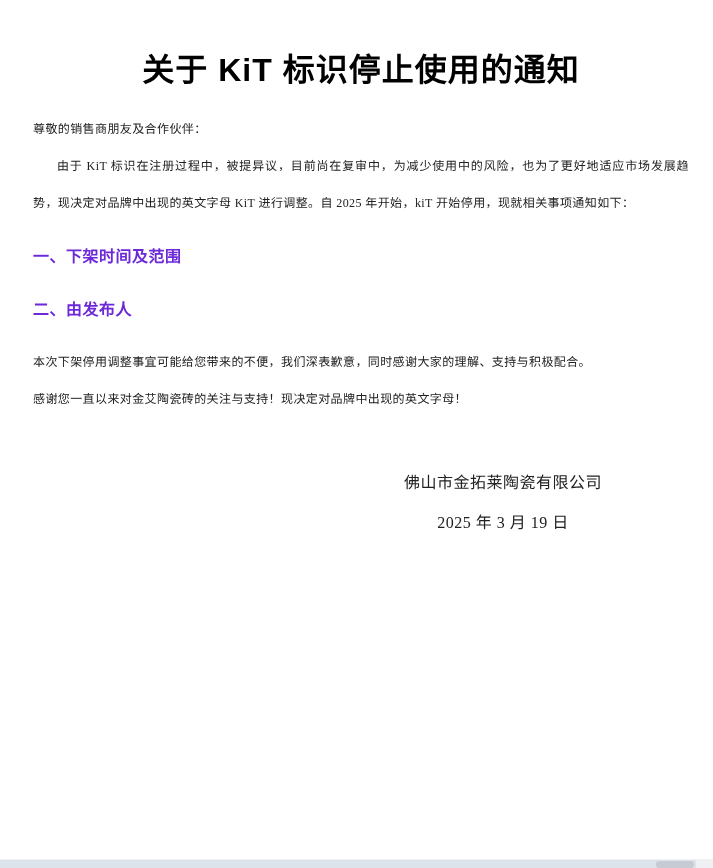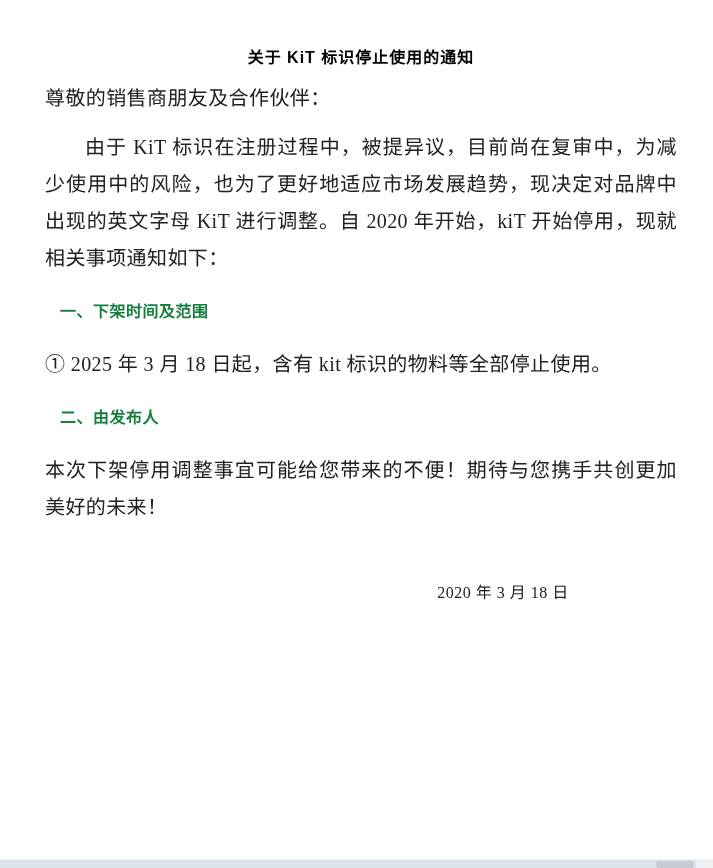--- a/index.html
+++ b/index.html
@@ -26,48 +26,47 @@
     position: absolute;
     top: 0;
     left: 33px;
     right: 24px;
   }
   .doc-title {
     margin-top: 44px;
     text-align: center;
     font-family: "Liberation Sans", "DejaVu Sans", sans-serif;
     font-weight: 700;
-    font-size: 16px;
+    font-size: 32px;
     letter-spacing: 1px;
     color: #000000;
   }
   .salutation {
     margin-top: 43px;
     font-size: 16px;
     line-height: 37px;
     letter-spacing: 0.4px;
   }
   .para {
-    font-size: 20px;
+    font-size: 12px;
     line-height: 37px;
     letter-spacing: 0.4px;
     text-align: justify;
-    margin: 12px;
+    margin: 0;
   }
   .para.indent {
     text-indent: 2em;
   }
   .section-heading {
     font-family: Liberation Sans, sans-serif;
     font-weight: 700;
     font-size: 16px;
     line-height: 37px;
     letter-spacing: 0.5px;
-    color: #15803d;
-    margin-left: 27px;
+    color: #6d28d9;
   }
   .signature-block {
     margin-top: 46px;
     margin-left: auto;
     margin-right: 46px;
     width: 280px;
     text-align: center;
     font-size: 16px;
     letter-spacing: 0.5px;
   }
@@ -108,36 +107,37 @@
 </head>
 <body>
 
 <div class="page">
   <div class="content">
 
     <h1 class="doc-title">关于 KiT 标识停止使用的通知</h1>
 
     <p class="salutation para">尊敬的销售商朋友及合作伙伴：</p>
 
-    <p class="para indent">由于 KiT 标识在注册过程中，被提异议，目前尚在复审中，为减少使用中的风险，也为了更好地适应市场发展趋势，现决定对品牌中出现的英文字母 KiT 进行调整。自 2020 年开始，kiT 开始停用，现就相关事项通知如下：</p>
+    <p class="para indent">由于 KiT 标识在注册过程中，被提异议，目前尚在复审中，为减少使用中的风险，也为了更好地适应市场发展趋势，现决定对品牌中出现的英文字母 KiT 进行调整。自 2025 年开始，kiT 开始停用，现就相关事项通知如下：</p>
 
     <p class="section-heading">一、下架时间及范围</p>
 
-    <p class="para">① 2025 年 3 月 18 日起，含有 kit 标识的物料等全部停止使用。</p>
 
 
     <p class="section-heading">二、由发布人</p>
 
 
+    <p class="para">本次下架停用调整事宜可能给您带来的不便，我们深表歉意，同时感谢大家的理解、支持与积极配合。</p>
 
 
-    <p class="para">本次下架停用调整事宜可能给您带来的不便！期待与您携手共创更加美好的未来！</p>
+    <p class="para">感谢您一直以来对金艾陶瓷砖的关注与支持！现决定对品牌中出现的英文字母！</p>
 
     <div class="signature-block">
-      <div class="signature-date">2020 年 3 月 18 日</div>
+      <div class="signature-company">佛山市金拓莱陶瓷有限公司</div>
+      <div class="signature-date">2025 年 3 月 19 日</div>
     </div>
 
   </div>
 
   <div class="h-scrollbar">
     <div class="thumb"></div>
     <div class="corner"></div>
   </div>
 </div>
 

